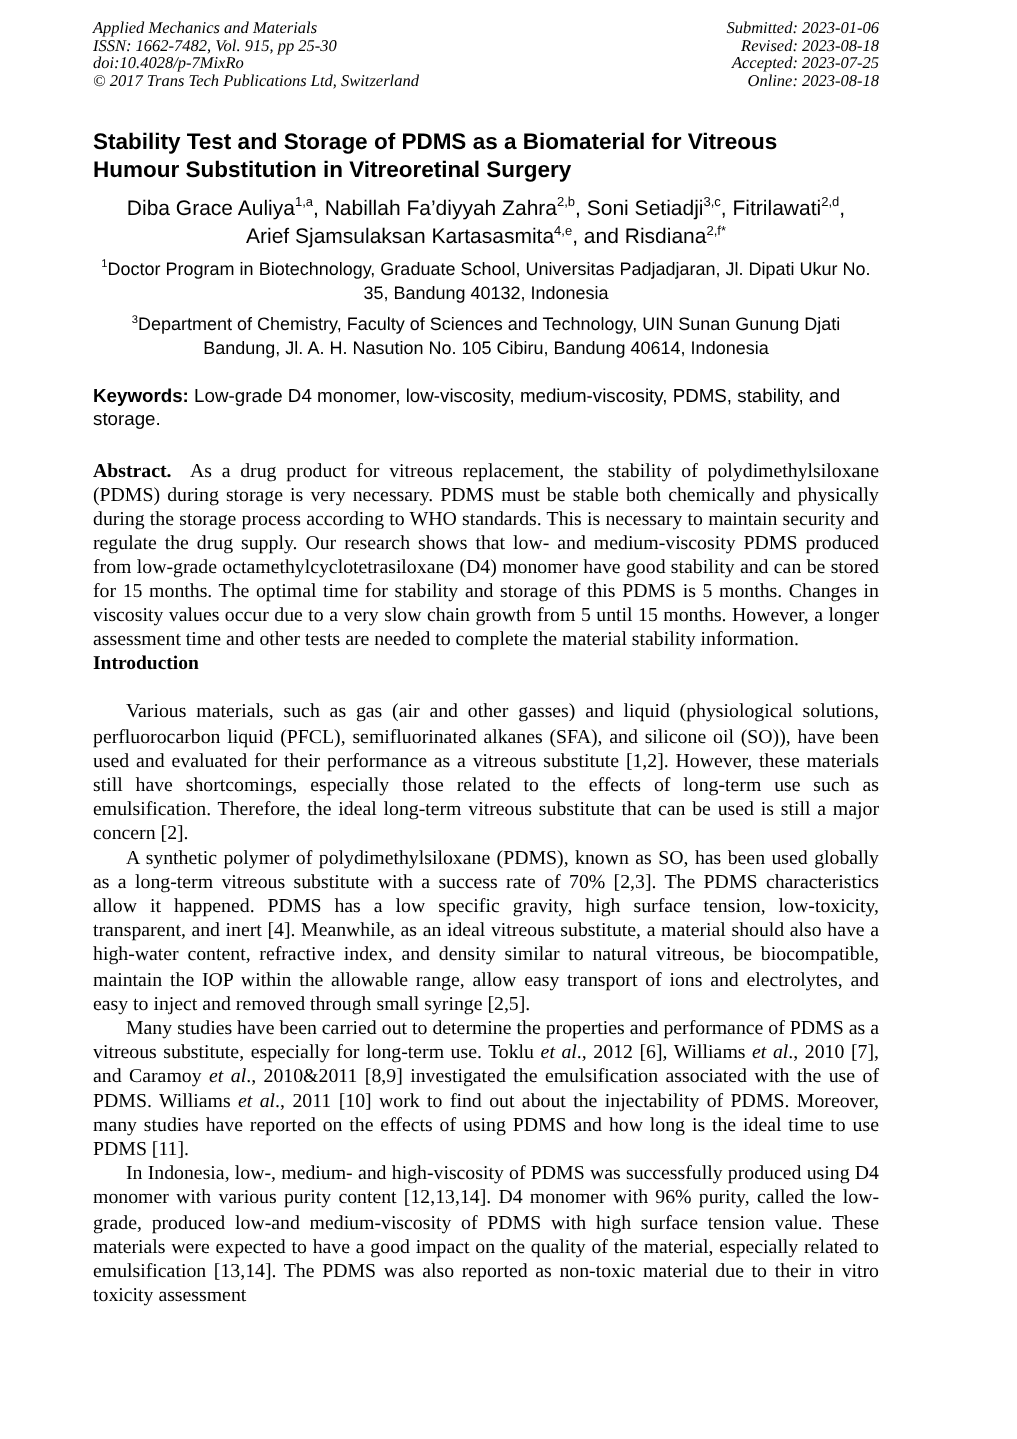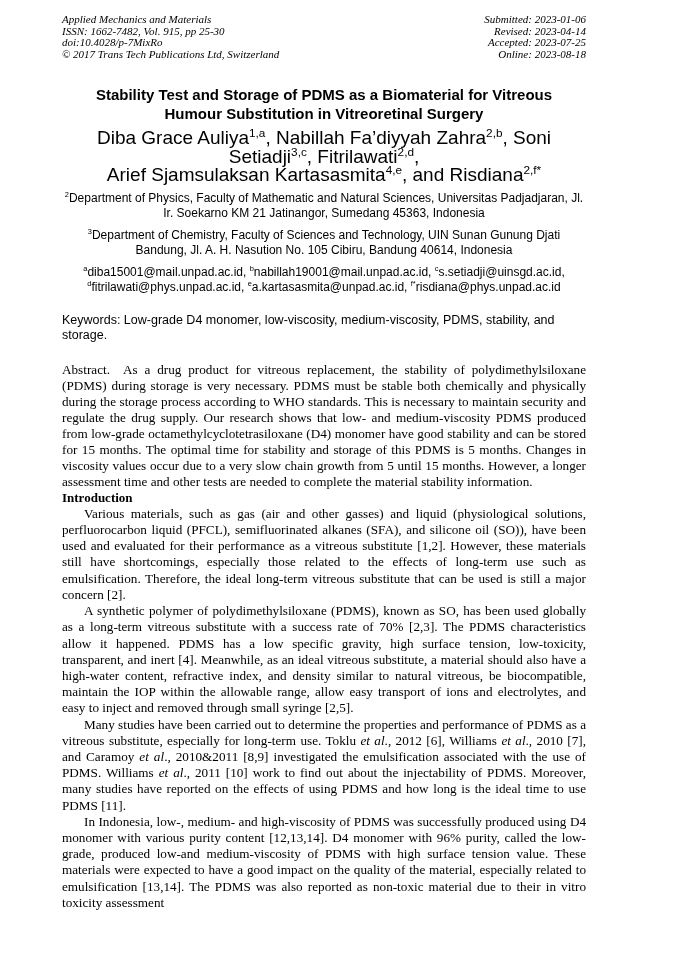--- a/index.html
+++ b/index.html
@@ -17,31 +17,31 @@
     justify-content: space-between;
     font-family: "Liberation Serif", serif;
     font-style: italic;
     font-size: 11px;
     line-height: 11.6px;
   }
   .jheader .jright { text-align: right; }
   
   .title {
     margin-top: 25px;
-    text-align: center;
+    text-align: left;
     font-family: "Liberation Sans", sans-serif;
     font-weight: bold;
     font-size: 15px;
     line-height: 19px;
   }
   .authors {
     margin-top: 6px;
     text-align: center;
     font-family: "Liberation Sans", sans-serif;
-    font-size: 19px;
+    font-size: 14px;
     line-height: 18.5px;
   }
   .affil, .emails {
     margin-top: 6px;
     text-align: center;
     font-family: "Liberation Sans", sans-serif;
     font-size: 12px;
     line-height: 15.5px;
   }
   .keywords {
@@ -65,53 +65,52 @@
     line-height: 16px;
   }
   .bodytext p {
     margin: 0;
     font-family: "Liberation Serif", serif;
     font-size: 13.2px;
     line-height: 16.2px;
     text-align: justify;
     text-indent: 22px;
   }
-  .bodytext p:first-child { margin-top: 0; }
+  .bodytext p:first-child { margin-top: 16px; }
   sup { font-size: 0.62em; line-height: 0; vertical-align: super; }
-  b { font-weight: normal; }
+  b { font-weight: bold; }
   i { font-style: italic; }
 </style>
 </head>
 <body>
 
 <div class="page">
 
   <div class="jheader">
     <div class="jleft">
       <div>Applied Mechanics and Materials</div>
       <div>ISSN: 1662-7482, Vol. 915, pp 25-30</div>
       <div>doi:10.4028/p-7MixRo</div>
       <div>© 2017 Trans Tech Publications Ltd, Switzerland</div>
     </div>
     <div class="jright">
       <div>Submitted: 2023-01-06</div>
-      <div>Revised: 2023-04-14</div>
+      <div>Revised: 2023-08-18</div>
       <div>Accepted: 2023-07-25</div>
       <div>Online: 2023-08-18</div>
     </div>
   </div>
 
   <div class="title">Stability Test and Storage of PDMS as a Biomaterial for Vitreous<br>Humour Substitution in Vitreoretinal Surgery</div>
 
   <div class="authors">Diba Grace Auliya<sup>1,a</sup>, Nabillah Fa’diyyah Zahra<sup>2,b</sup>, Soni Setiadji<sup>3,c</sup>, Fitrilawati<sup>2,d</sup>,<br>Arief Sjamsulaksan Kartasasmita<sup>4,e</sup>, and Risdiana<sup>2,f*</sup></div>
 
-  <div class="affil"><sup>2</sup>Department of Physics, Faculty of Mathematic and Natural Sciences, Universitas Padjadjaran, Jl.<br>Ir. Soekarno KM 21 Jatinangor, Sumedang 45363, Indonesia</div>
+  <div class="affil"><sup>1</sup>Doctor Program in Biotechnology, Graduate School, Universitas Padjadjaran, Jl. Dipati Ukur No.<br>35, Bandung 40132, Indonesia</div>
   <div class="affil"><sup>3</sup>Department of Chemistry, Faculty of Sciences and Technology, UIN Sunan Gunung Djati<br>Bandung, Jl. A. H. Nasution No. 105 Cibiru, Bandung 40614, Indonesia</div>
 
-  <div class="emails"><sup>a</sup>diba15001@mail.unpad.ac.id, <sup>b</sup>nabillah19001@mail.unpad.ac.id, <sup>c</sup>s.setiadji@uinsgd.ac.id,<br><sup>d</sup>fitrilawati@phys.unpad.ac.id, <sup>e</sup>a.kartasasmita@unpad.ac.id, <sup>f*</sup>risdiana@phys.unpad.ac.id</div>
 
   <div class="keywords"><b>Keywords:</b> Low-grade D4 monomer, low-viscosity, medium-viscosity, PDMS, stability, and storage.</div>
 
   <div class="abstract"><b>Abstract.</b>&nbsp; As a drug product for vitreous replacement, the stability of polydimethylsiloxane (PDMS) during storage is very necessary. PDMS must be stable both chemically and physically during the storage process according to WHO standards. This is necessary to maintain security and regulate the drug supply. Our research shows that low- and medium-viscosity PDMS produced from low-grade octamethylcyclotetrasiloxane (D4) monomer have good stability and can be stored for 15 months. The optimal time for stability and storage of this PDMS is 5 months. Changes in viscosity values occur due to a very slow chain growth from 5 until 15 months. However, a longer assessment time and other tests are needed to complete the material stability information.</div>
 
   <div class="section-heading">Introduction</div>
 
   <div class="bodytext">
     <p>Various materials, such as gas (air and other gasses) and liquid (physiological solutions, perfluorocarbon liquid (PFCL), semifluorinated alkanes (SFA), and silicone oil (SO)), have been used and evaluated for their performance as a vitreous substitute [1,2]. However, these materials still have shortcomings, especially those related to the effects of long-term use such as emulsification. Therefore, the ideal long-term vitreous substitute that can be used is still a major concern [2].</p>
     <p>A synthetic polymer of polydimethylsiloxane (PDMS), known as SO, has been used globally as a long-term vitreous substitute with a success rate of 70% [2,3]. The PDMS characteristics allow it happened. PDMS has a low specific gravity, high surface tension, low-toxicity, transparent, and inert [4]. Meanwhile, as an ideal vitreous substitute, a material should also have a high-water content, refractive index, and density similar to natural vitreous, be biocompatible, maintain the IOP within the allowable range, allow easy transport of ions and electrolytes, and easy to inject and removed through small syringe [2,5].</p>

